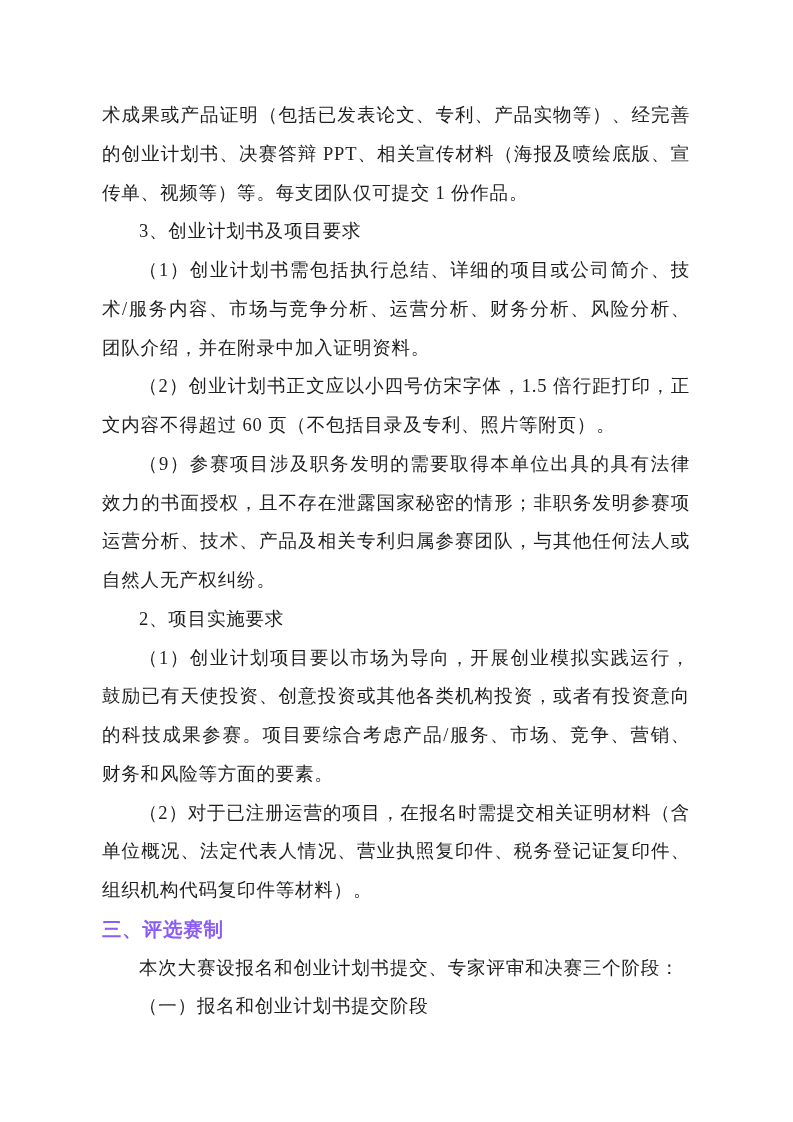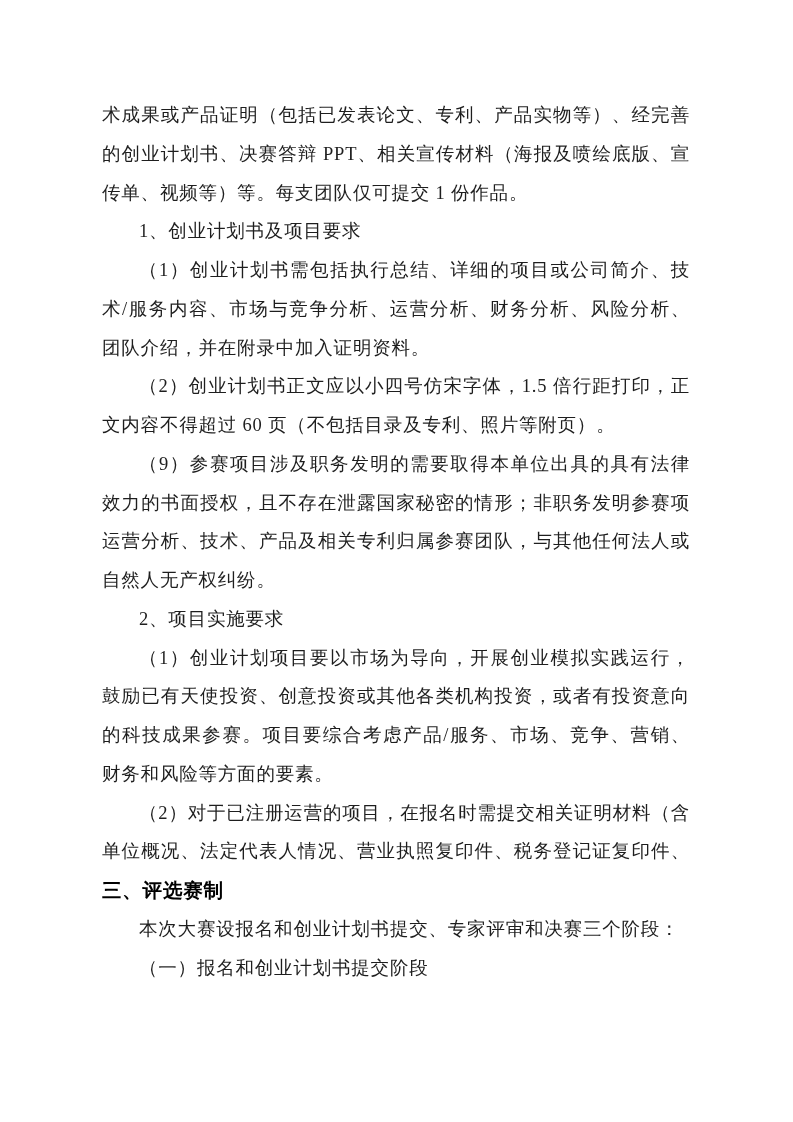--- a/index.html
+++ b/index.html
@@ -34,45 +34,46 @@
     text-align: justify;
     text-align-last: justify;
   }
   .line.indent {
     text-indent: 2em;
   }
   .line.heading {
     font-family: "Liberation Sans", "DejaVu Sans", sans-serif;
     font-weight: bold;
     font-size: 19.5px;
-    color: #000000;
+    color: #8b5cf6;
   }
 </style>
 </head>
 <body>
 
 <div class="page">
   <div class="content" id="content">
       <div class="line fill">术成果或产品证明（包括已发表论文、专利、产品实物等）、经完善</div>
       <div class="line fill">的创业计划书、决赛答辩 PPT、相关宣传材料（海报及喷绘底版、宣</div>
       <div class="line">传单、视频等）等。每支团队仅可提交 1 份作品。</div>
-      <div class="line indent">1、创业计划书及项目要求</div>
+      <div class="line indent">3、创业计划书及项目要求</div>
       <div class="line indent fill">（1）创业计划书需包括执行总结、详细的项目或公司简介、技</div>
       <div class="line fill">术/服务内容、市场与竞争分析、运营分析、财务分析、风险分析、</div>
       <div class="line">团队介绍，并在附录中加入证明资料。</div>
       <div class="line indent fill">（2）创业计划书正文应以小四号仿宋字体，1.5 倍行距打印，正</div>
       <div class="line">文内容不得超过 60 页（不包括目录及专利、照片等附页）。</div>
       <div class="line indent fill">（9）参赛项目涉及职务发明的需要取得本单位出具的具有法律</div>
       <div class="line fill">效力的书面授权，且不存在泄露国家秘密的情形；非职务发明参赛项</div>
       <div class="line fill">运营分析、技术、产品及相关专利归属参赛团队，与其他任何法人或</div>
       <div class="line">自然人无产权纠纷。</div>
       <div class="line indent">2、项目实施要求</div>
       <div class="line indent fill">（1）创业计划项目要以市场为导向，开展创业模拟实践运行，</div>
       <div class="line fill">鼓励已有天使投资、创意投资或其他各类机构投资，或者有投资意向</div>
       <div class="line fill">的科技成果参赛。项目要综合考虑产品/服务、市场、竞争、营销、</div>
       <div class="line">财务和风险等方面的要素。</div>
       <div class="line indent fill">（2）对于已注册运营的项目，在报名时需提交相关证明材料（含</div>
       <div class="line fill">单位概况、法定代表人情况、营业执照复印件、税务登记证复印件、</div>
+      <div class="line">组织机构代码复印件等材料）。</div>
       <div class="line heading">三、评选赛制</div>
       <div class="line indent">本次大赛设报名和创业计划书提交、专家评审和决赛三个阶段：</div>
       <div class="line indent">（一）报名和创业计划书提交阶段</div>
     </div>
 </div>
 
 </body></html>

